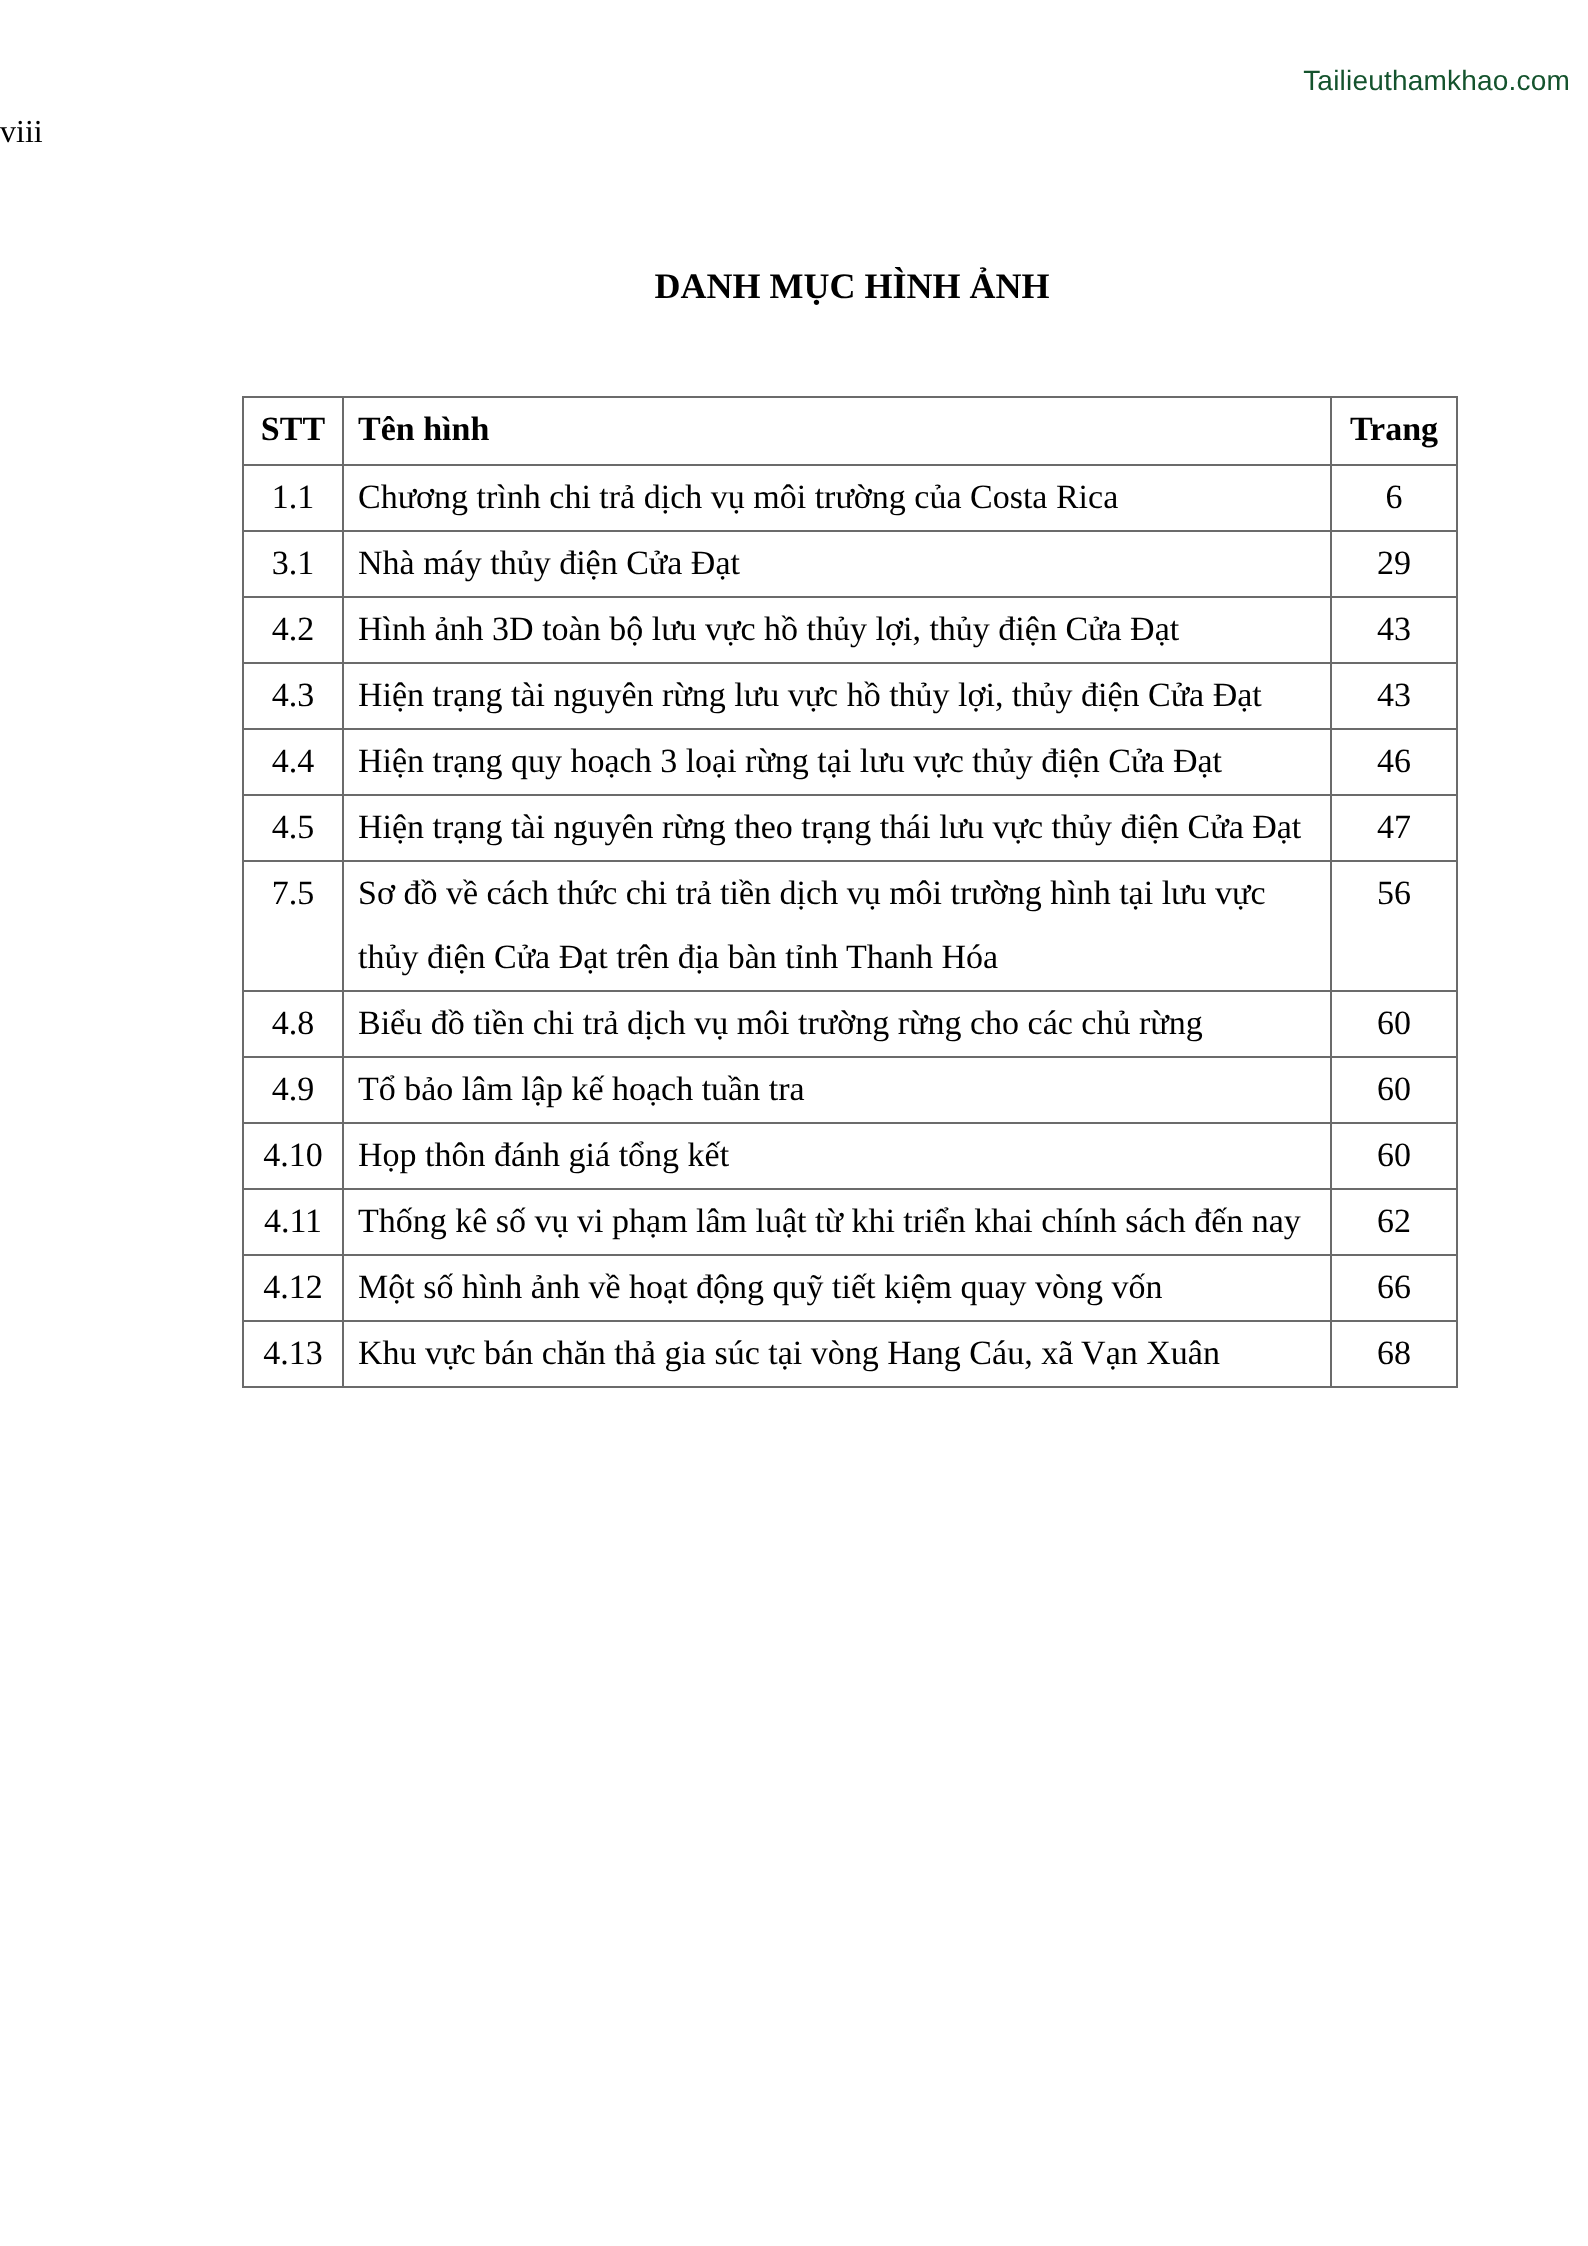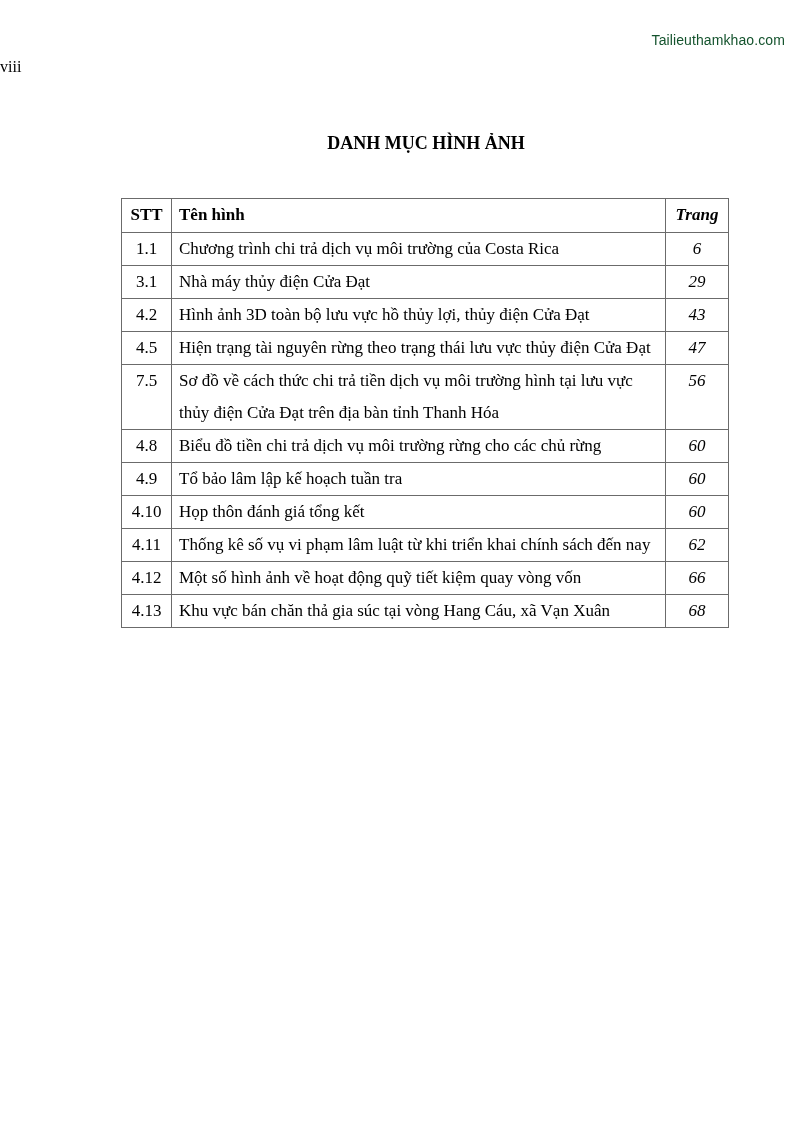--- a/index.html
+++ b/index.html
@@ -25,21 +25,21 @@
       width: 608px; border-collapse: collapse;
       font-size: 17px; line-height: 32px; margin-top: 17px;
     }
     table.figures th, table.figures td {
       border: 1px solid #6b6b6b; padding: 0 6px 0 6px; vertical-align: top;
     }
     table.figures th { font-weight: bold; height: 33px; }
     table.figures td { height: 32px; }
     .c-stt { width: 37px; text-align: center; }
     .c-name { text-align: left; padding-left: 7px !important; }
-    .c-page { width: 50px; text-align: center; font-style: italic; }
+    .c-page { width: 50px; text-align: center; }
     th.c-name { }
   </style>
 </head>
 <body>
 
 <div class="watermark">Tailieuthamkhao.com</div>
 <div class="page-number">viii</div>
 <div class="title">DANH MỤC HÌNH ẢNH</div>
 
 <table class="figures">
@@ -58,20 +58,30 @@
     </tr>
     <tr>
       <td class="c-stt">3.1</td>
       <td class="c-name">Nhà máy thủy điện Cửa Đạt</td>
       <td class="c-page">29</td>
     </tr>
     <tr>
       <td class="c-stt">4.2</td>
       <td class="c-name">Hình ảnh 3D toàn bộ lưu vực hồ thủy lợi, thủy điện Cửa Đạt</td>
       <td class="c-page">43</td>
+    </tr>
+    <tr>
+      <td class="c-stt">4.3</td>
+      <td class="c-name">Hiện trạng tài nguyên rừng lưu vực hồ thủy lợi, thủy điện Cửa Đạt</td>
+      <td class="c-page">43</td>
+    </tr>
+    <tr>
+      <td class="c-stt">4.4</td>
+      <td class="c-name">Hiện trạng quy hoạch 3 loại rừng tại lưu vực thủy điện Cửa Đạt</td>
+      <td class="c-page">46</td>
     </tr>
     <tr>
       <td class="c-stt">4.5</td>
       <td class="c-name">Hiện trạng tài nguyên rừng theo trạng thái lưu vực thủy điện Cửa Đạt</td>
       <td class="c-page">47</td>
     </tr>
     <tr>
       <td class="c-stt">7.5</td>
       <td class="c-name">Sơ đồ về cách thức chi trả tiền dịch vụ môi trường hình tại lưu vực thủy điện Cửa Đạt trên địa bàn tỉnh Thanh Hóa</td>
       <td class="c-page">56</td>

